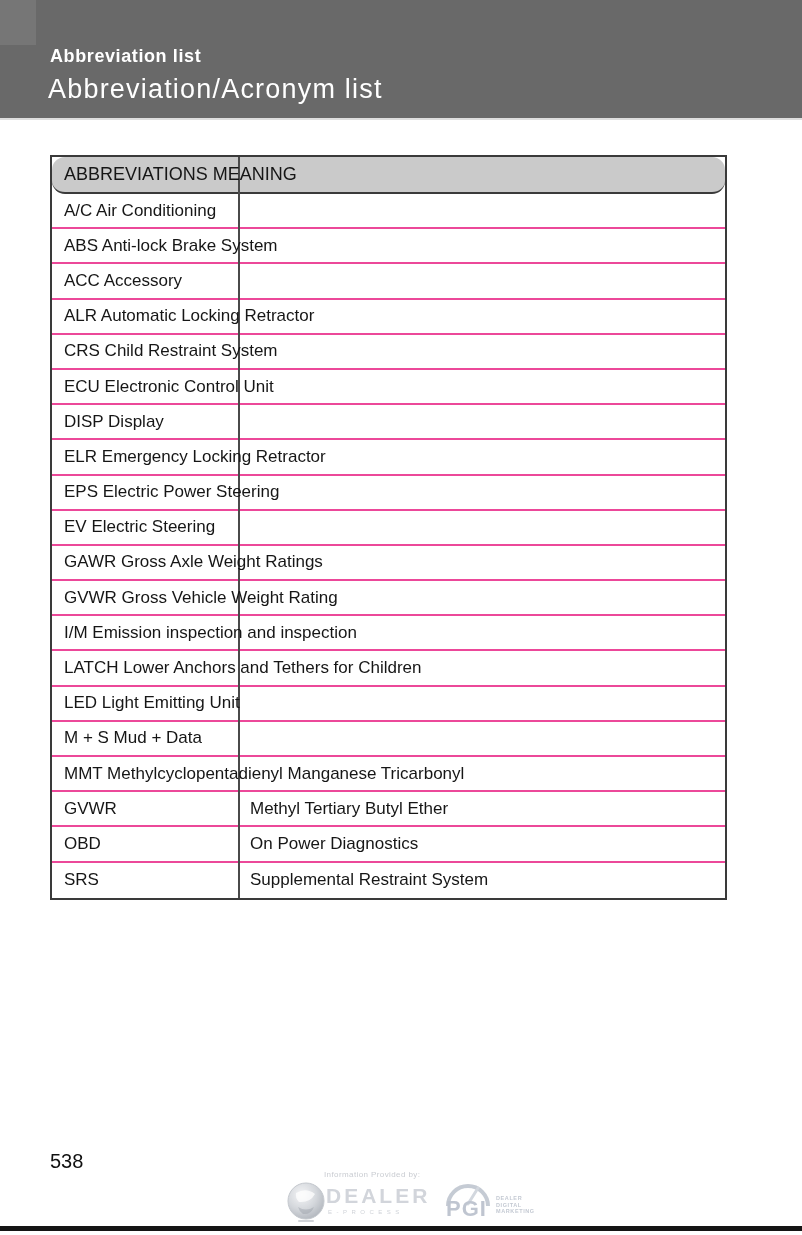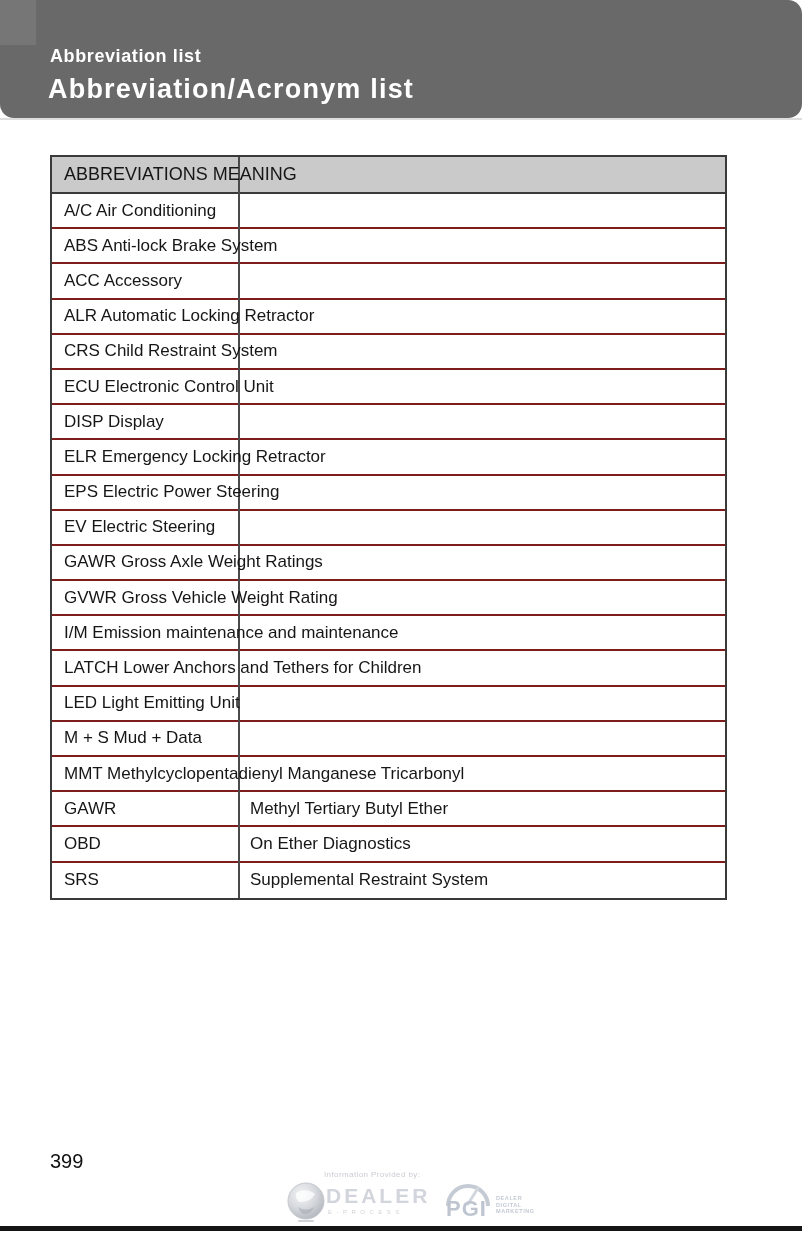--- a/index.html
+++ b/index.html
@@ -16,21 +16,20 @@
     overflow: hidden;
   }
 
   
   .band {
     position: absolute;
     left: 0; top: 0;
     width: 802px;
     height: 118px;
     background: #696969;
-    border-radius: 14px;
   }
   .band-corner {
     position: absolute;
     left: 0; top: 0;
     width: 36px;
     height: 45px;
     background: #767676;
   }
   .kicker {
     position: absolute;
@@ -41,21 +40,21 @@
     font-weight: bold;
     letter-spacing: 0.6px;
   }
   .title {
     position: absolute;
     left: 48px;
     top: 74px;
     margin: 0;
     color: #ffffff;
     font-size: 27px;
-    font-weight: bold;
+    font-weight: normal;
     letter-spacing: 1.2px;
   }
   .band-underline {
     position: absolute;
     left: 0; top: 118px;
     width: 802px;
     height: 2px;
     background: #dedede;
   }
 
@@ -78,29 +77,30 @@
     background: #4a4a4a;
     z-index: 1;
   }
   .thead {
     height: 37px;
     background: #cacaca;
     border-bottom: 2px solid #3a3a3a;
     box-sizing: border-box;
     display: flex;
     align-items: center;
+    border-radius: 13px;
   }
   .thead .cell-text {
     font-size: 18px;
     color: #161616;
   }
   .trow {
     position: relative;
     height: 35.2px;
-    border-bottom: 2px solid #7f1d1d;
+    border-bottom: 2px solid #ec4899;
     box-sizing: border-box;
     display: flex;
     align-items: center;
   }
   .trow:last-child { border-bottom: none; }
   .cell-text {
     position: relative;
     z-index: 2;
     padding-left: 12px;
     font-size: 17px;
@@ -266,21 +266,21 @@
     <span class="cell-text abbr">GAWR Gross Axle Weight Ratings</span>
 
   </div>
 
   <div class="trow">
     <span class="cell-text abbr">GVWR Gross Vehicle Weight Rating</span>
 
   </div>
 
   <div class="trow">
-    <span class="cell-text abbr">I/M Emission maintenance and maintenance</span>
+    <span class="cell-text abbr">I/M Emission inspection and inspection</span>
 
   </div>
 
   <div class="trow">
     <span class="cell-text abbr">LATCH Lower Anchors and Tethers for Children</span>
 
   </div>
 
   <div class="trow">
     <span class="cell-text abbr">LED Light Emitting Unit</span>
@@ -291,36 +291,36 @@
     <span class="cell-text abbr">M + S Mud + Data</span>
 
   </div>
 
   <div class="trow">
     <span class="cell-text abbr">MMT Methylcyclopentadienyl Manganese Tricarbonyl</span>
 
   </div>
 
   <div class="trow two-col">
-    <span class="cell-text abbr">GAWR</span>
+    <span class="cell-text abbr">GVWR</span>
     <span class="cell-text meaning">Methyl Tertiary Butyl Ether</span>
   </div>
 
   <div class="trow two-col">
     <span class="cell-text abbr">OBD</span>
-    <span class="cell-text meaning">On Ether Diagnostics</span>
+    <span class="cell-text meaning">On Power Diagnostics</span>
   </div>
 
   <div class="trow two-col">
     <span class="cell-text abbr">SRS</span>
     <span class="cell-text meaning">Supplemental Restraint System</span>
   </div>
 </section>
 
-  <div class="page-number">399</div>
+  <div class="page-number">538</div>
 
   <div class="watermark">
     <div class="provided-by">Information Provided by:</div>
 
     <svg class="globe" viewBox="0 0 40 42">
       <defs>
         <radialGradient id="gb" cx="38%" cy="32%" r="75%">
           <stop offset="0%" stop-color="#f2f3f5"></stop>
           <stop offset="55%" stop-color="#c9cdd3"></stop>
           <stop offset="100%" stop-color="#9aa0a9"></stop>

